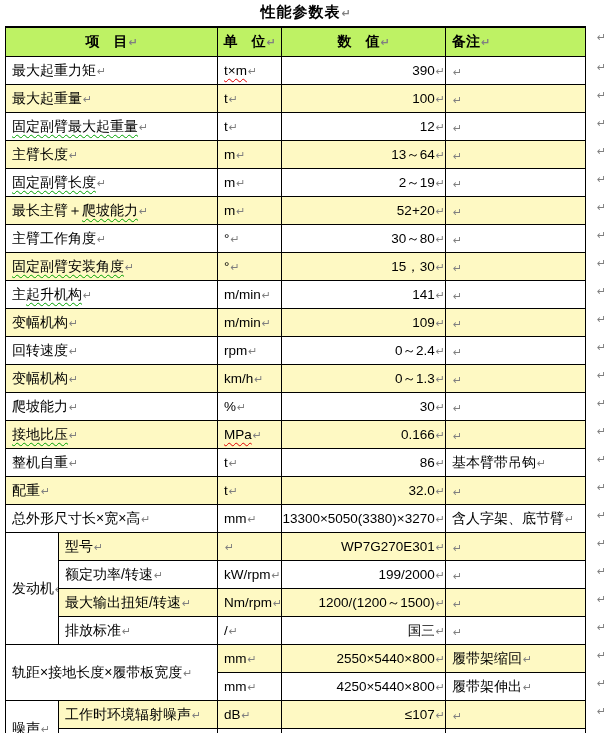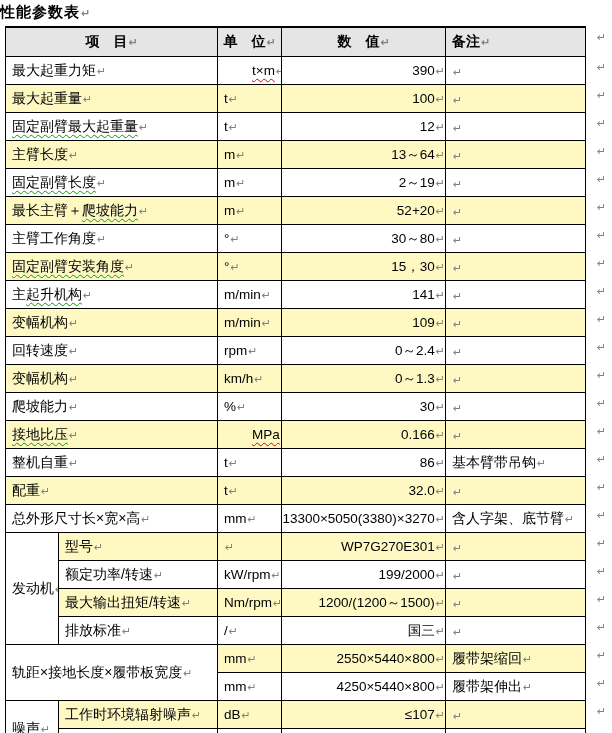--- a/index.html
+++ b/index.html
@@ -1,31 +1,31 @@
 <!DOCTYPE html>
 <html><head>
 <meta charset="utf-8">
 <style>
   html,body{margin:0;padding:0;background:#ffffff;}
   body{width:612px;height:733px;font-family:"Liberation Sans","DejaVu Sans",sans-serif;color:#000;}
   .page{position:relative;width:612px;height:733px;overflow:hidden;background:#fff;}
-  .doc-title{position:absolute;top:3px;left:0;width:100%;font-size:15px;font-weight:bold;letter-spacing:1px;}
+  .doc-title{position:absolute;top:3px;left:0;width:100%;text-align:center;font-size:15px;font-weight:bold;letter-spacing:1px;}
   table.spec{position:absolute;left:5px;top:26px;width:580px;border-collapse:collapse;table-layout:fixed;}
   td,th{border:1px solid #000;height:27px;padding:0 2px 0 6px;font-size:14px;vertical-align:middle;
         text-align:left;white-space:nowrap;overflow:hidden;font-weight:normal;}
-  thead th{font-weight:bold;border-top:2px solid #000;height:28px;background:#e5e5e5;}
+  thead th{font-weight:bold;border-top:2px solid #000;height:28px;background:#bef264;}
   tbody tr:last-child td{border-bottom:2px solid #000;}
   th.h-center{text-align:center;padding:0;}
   td.val{text-align:right;padding:0;font-size:13.5px;}
   td.unit{font-size:13.5px;}
   td.shaded{background:#fef9c3;}
   td.group{background:#fff;vertical-align:middle;}
   .mark{color:#808080;font-size:11px;margin-left:1px;font-family:"DejaVu Sans",sans-serif;}
   .rowmark{position:absolute;left:597px;color:#808080;font-size:11px;font-family:"DejaVu Sans",sans-serif;}
-  .sq-red{text-decoration:underline wavy #e00000 1px;text-underline-offset:3px;margin-left:28px;}
+  .sq-red{text-decoration:underline wavy #e00000 1px;text-underline-offset:3px;}
   .sq-green{text-decoration:underline wavy #00a000 1px;text-underline-offset:3px;}
 </style>
 </head>
 <body>
 
 <div class="page">
   <div class="doc-title"><span>性能参数表</span><span class="mark">↵</span></div>
 
   <table class="spec">
     <colgroup>

